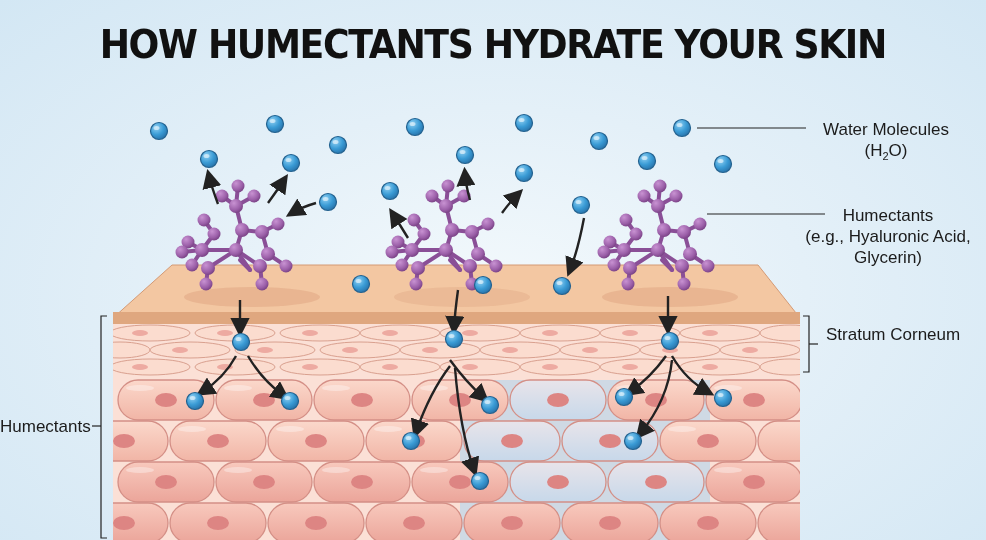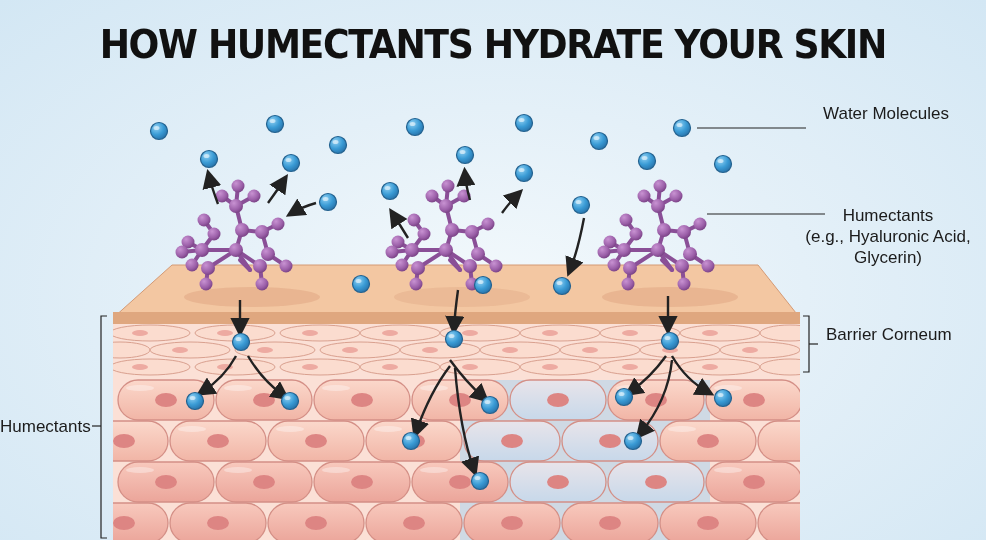--- a/index.html
+++ b/index.html
@@ -325,27 +325,28 @@
   <g stroke="#222" stroke-width="1.2" fill="none">
     <line x1="697" y1="128" x2="806" y2="128"></line>
     <line x1="707" y1="214" x2="825" y2="214"></line>
     <path d="M803,316 H809 V372 H803"></path>
     <line x1="809" y1="344" x2="818" y2="344"></line>
     <path d="M107,316 H101 V538 H107"></path>
     <line x1="92" y1="426" x2="101" y2="426"></line>
   </g>
 </svg>
 
-<div class="lbl" style="left:806px;top:103px;width:160px;">
+<div class="lbl" style="left:806px;top:119px;width:160px;">
   <div>Water Molecules</div>
+  <div><span>(H</span><sub>2</sub><span>O)</span></div>
 </div>
 
 <div class="lbl" style="left:788px;top:205px;width:200px;">
   <div>Humectants</div>
   <div>(e.g., Hyaluronic Acid,</div>
   <div>Glycerin)</div>
 </div>
 
 <div class="lbl left" style="left:826px;top:324px;width:160px;">
-  <div>Barrier Corneum</div>
+  <div>Stratum Corneum</div>
 </div>
 
 <div class="lbl left" style="left:0px;top:416px;width:90px;">Humectants</div>
 
 </body></html>

